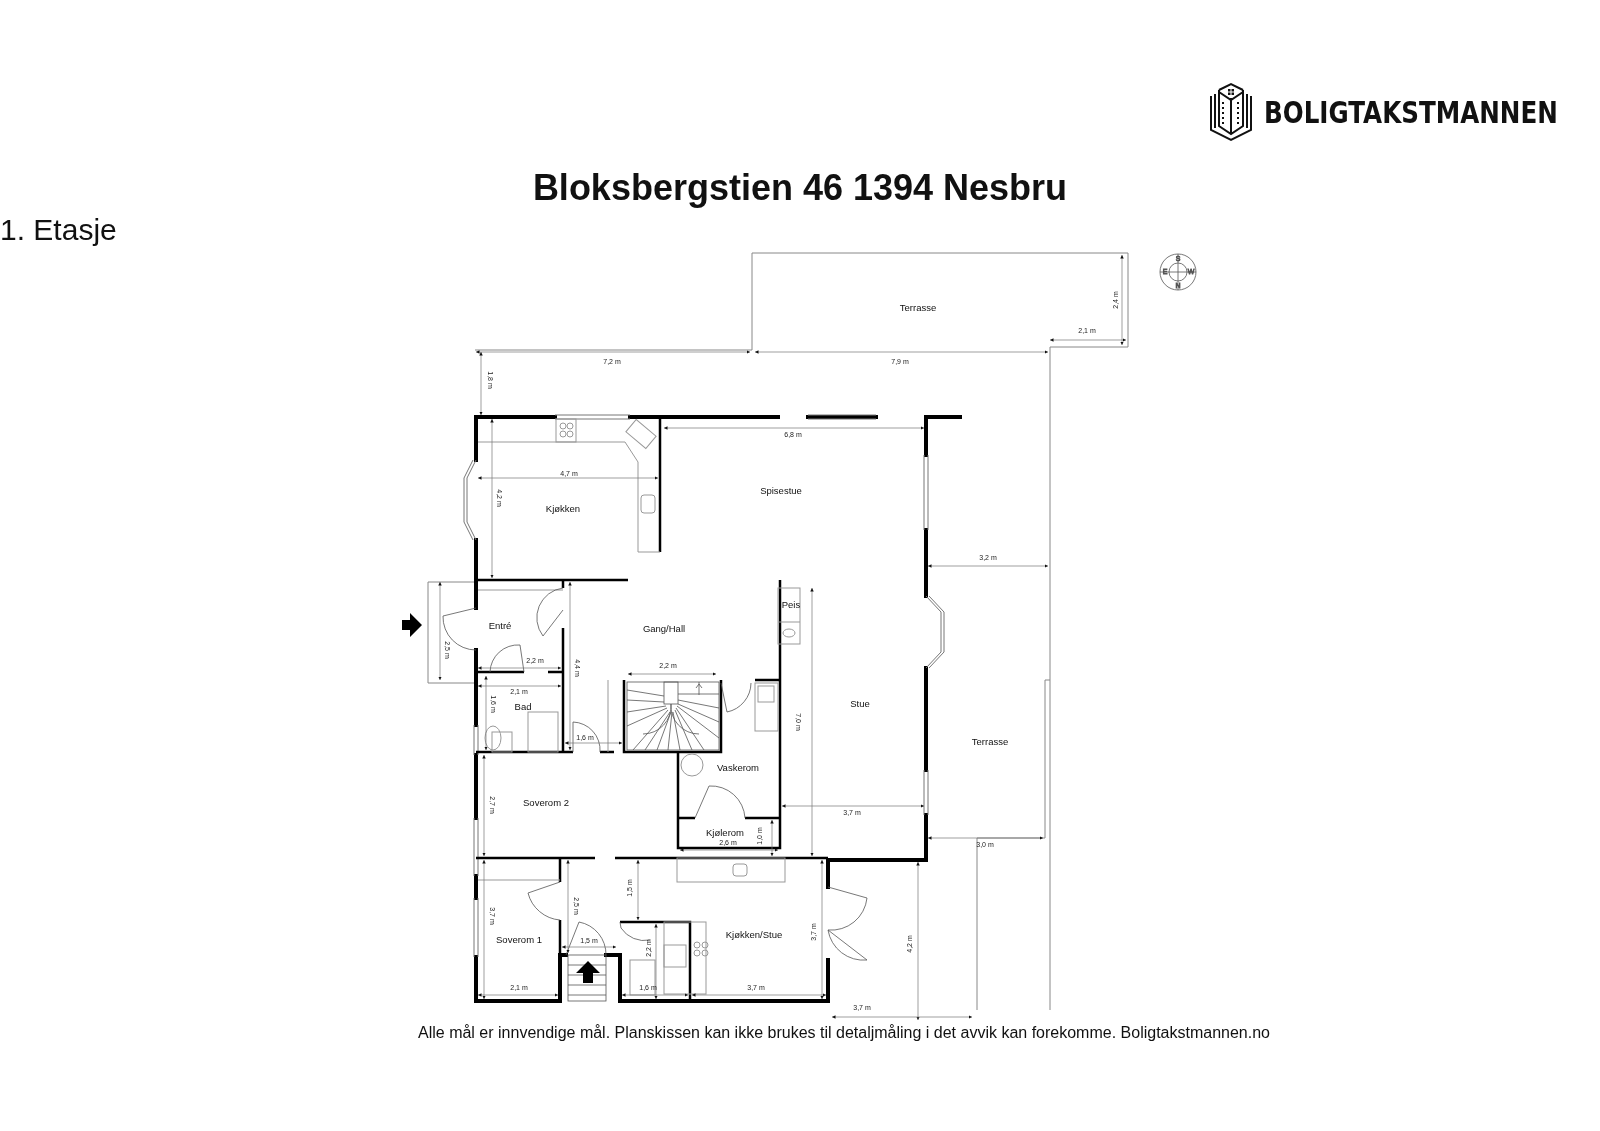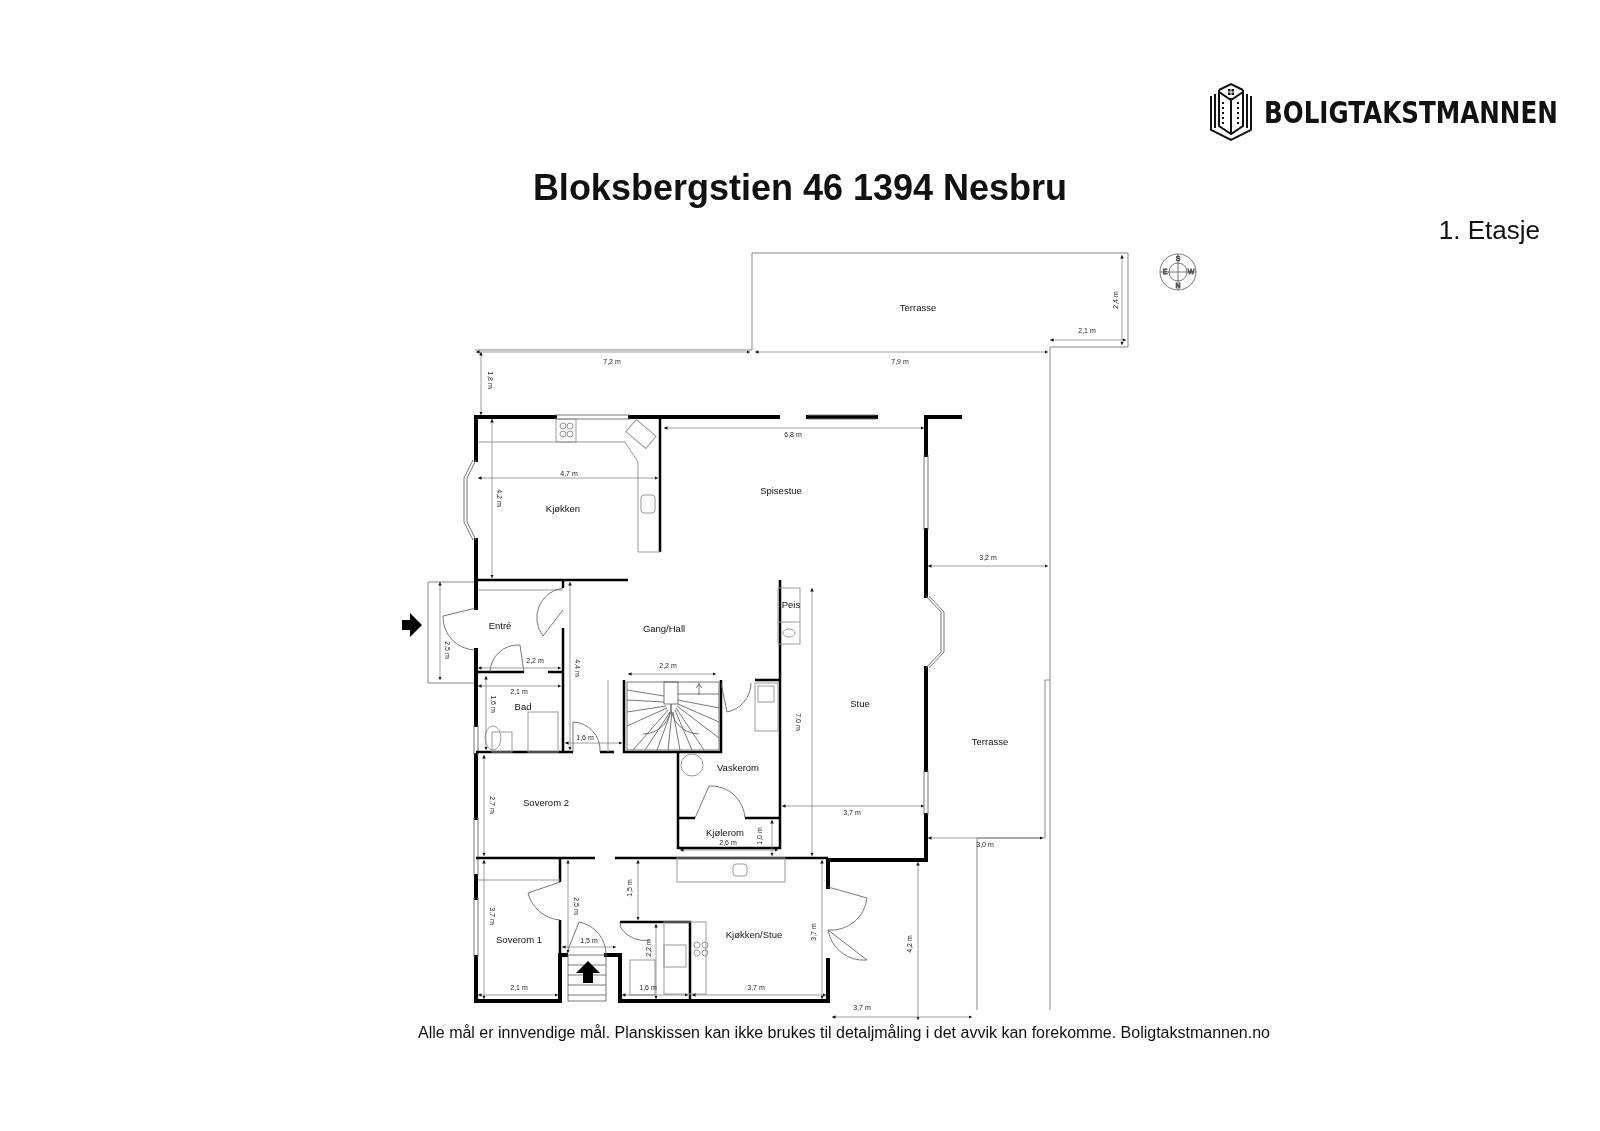--- a/index.html
+++ b/index.html
@@ -1,20 +1,20 @@
 <!DOCTYPE html>
 <html><head>
 <meta charset="utf-8">
 <style>
   html,body{margin:0;padding:0;background:#fff;}
   body{width:1600px;height:1131px;position:relative;overflow:hidden;font-family:"Liberation Sans",sans-serif;color:#111;}
   .logo{position:absolute;left:1208px;top:82px;display:flex;align-items:center;gap:10px;}
   .logo-text{font-family:"DejaVu Sans",sans-serif;font-weight:bold;font-size:30px;letter-spacing:0px;transform:scaleX(0.82);transform-origin:left center;color:#111;}
   .title{position:absolute;left:0;width:1600px;top:168px;text-align:center;font-size:36px;line-height:40px;font-weight:bold;}
-  .subtitle{position:absolute;left:0;width:1540px;top:213px;text-align:right;font-size:26px;line-height:34px;}
+  .subtitle{position:absolute;left:0;width:1540px;top:213px;text-align:left;font-size:30px;line-height:34px;}
   .footer{position:absolute;left:0;width:1600px;top:1024px;text-align:center;font-size:16px;padding-left:44px;}
   svg.plan{position:absolute;left:0;top:0;}
   .room{font-family:"Liberation Sans",sans-serif;font-size:9.5px;fill:#111;text-anchor:middle;}
   .dim{font-family:"Liberation Sans",sans-serif;font-size:7px;fill:#222;text-anchor:middle;}
 </style>
 </head>
 <body>
 
 <div class="logo">
   <svg width="46" height="60" viewBox="0 0 46 60">

